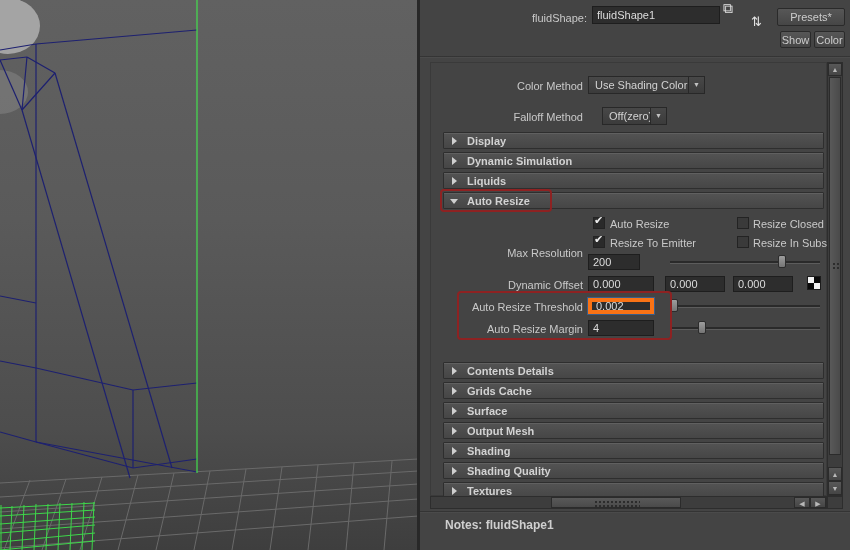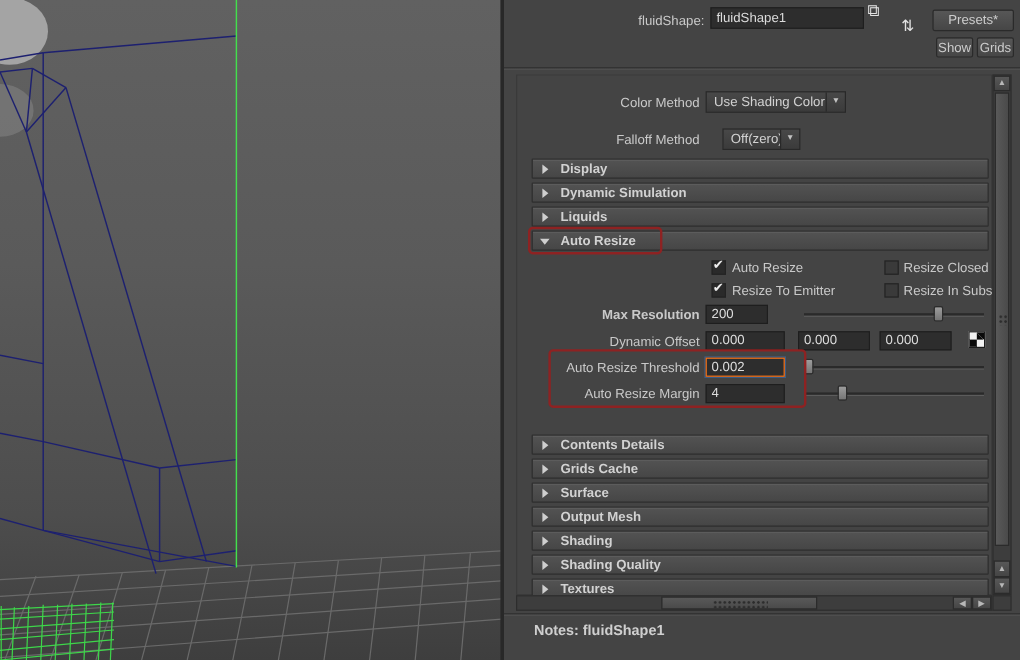--- a/index.html
+++ b/index.html
@@ -15,21 +15,21 @@
   .vdivider { position:absolute; left:417px; top:0; width:3px; height:550px; background:#282828; }
 
   
   .editor { position:absolute; left:420px; top:0; width:430px; height:550px; background:#444444; }
 
   .lbl { position:absolute; color:#c9c9c9; white-space:nowrap; }
   .rlbl { width:153px; left:0; text-align:right; }
 
   .field { position:absolute; height:16px; background:#2d2d2d; border:1px solid #1e1e1e;
     color:#dcdcdc; font-size:11px; font-family:inherit; padding:0 4px; outline:none; }
-  .field.blue { border:1px solid #f97316; box-shadow:0 0 0 1px #3a5d88; }
+  .field.blue { border:4px solid #f97316; box-shadow:0 0 0 1px #3a5d88; }
 
   .btn { position:absolute; background:linear-gradient(#575757,#464646); border:1px solid #2a2a2a;
     border-radius:2px; color:#cccccc; font-size:11px; text-align:center; cursor:default; }
 
   .icon-btn { position:absolute; color:#e3e3e3; background:transparent; border:none; cursor:default; }
 
   .hsep { position:absolute; left:0; width:430px; height:2px;
     background:linear-gradient(#292929,#565656); }
 
   .scroll { position:absolute; left:10px; top:62px; width:397px; height:434px; overflow:hidden;
@@ -159,21 +159,21 @@
   <div class="vdivider"></div>
 
   <div class="editor">
 
     <span class="lbl rlbl" style="left:95px; top:12px; width:72px;">fluidShape:</span>
     <input class="field" style="left: 172px; top: 6px; width: 128px; height: 18px;" value="fluidShape1">
     <button class="icon-btn" style="left:303px; top:0px; font-size:14px;">⧉</button>
     <button class="icon-btn" style="left:331px; top:14px; font-size:13px;">⇅</button>
     <button class="btn" style="left:357px; top:8px; width:68px; height:18px;">Presets*</button>
     <button class="btn" style="left:360px; top:31px; width:31px; height:17px;">Show</button>
-    <button class="btn" style="left:394px; top:31px; width:31px; height:17px;">Grids</button>
+    <button class="btn" style="left:394px; top:31px; width:31px; height:17px;">Color</button>
 
     <div class="hsep" style="top:56px;"></div>
 
     <div class="scroll">
 
       <span class="lbl rlbl" style="top:18px;">Color Method</span>
       <div class="dd" style="left:158px; top:14px; width:117px;">
         <div class="dd-text">Use Shading Color</div>
         <div class="dd-arrow">▼</div>
       </div>
@@ -209,21 +209,21 @@
       <div class="cb" style="left:307px; top:155px;"></div>
       <span class="lbl" style="left:323px; top:156px;">Resize Closed B</span>
 
       <div class="cb checked" style="left:163px; top:174px;">
         <span class="check">✔</span>
       </div>
       <span class="lbl" style="left:180px; top:175px;">Resize To Emitter</span>
       <div class="cb" style="left:307px; top:174px;"></div>
       <span class="lbl" style="left:323px; top:175px;">Resize In Subst</span>
 
-      <span class="lbl rlbl" style="top:195px;font-weight:bold;">Max Resolution</span>
+      <span class="lbl rlbl" style="top:185px;">Max Resolution</span>
       <input class="field" style="left: 158px; top: 192px; width: 52px;" value="200">
       <div class="track" style="left:240px; top:199px; width:150px;"></div>
       <div class="handle" style="left:348px; top:193px;"></div>
 
       <span class="lbl rlbl" style="top:217px;">Dynamic Offset</span>
       <input class="field" style="left: 158px; top: 214px; width: 66px;" value="0.000">
       <input class="field" style="left: 235px; top: 214px; width: 60px;" value="0.000">
       <input class="field" style="left: 303px; top: 214px; width: 60px;" value="0.000">
       <div class="checker" style="left:377px; top:214px;"></div>
 

